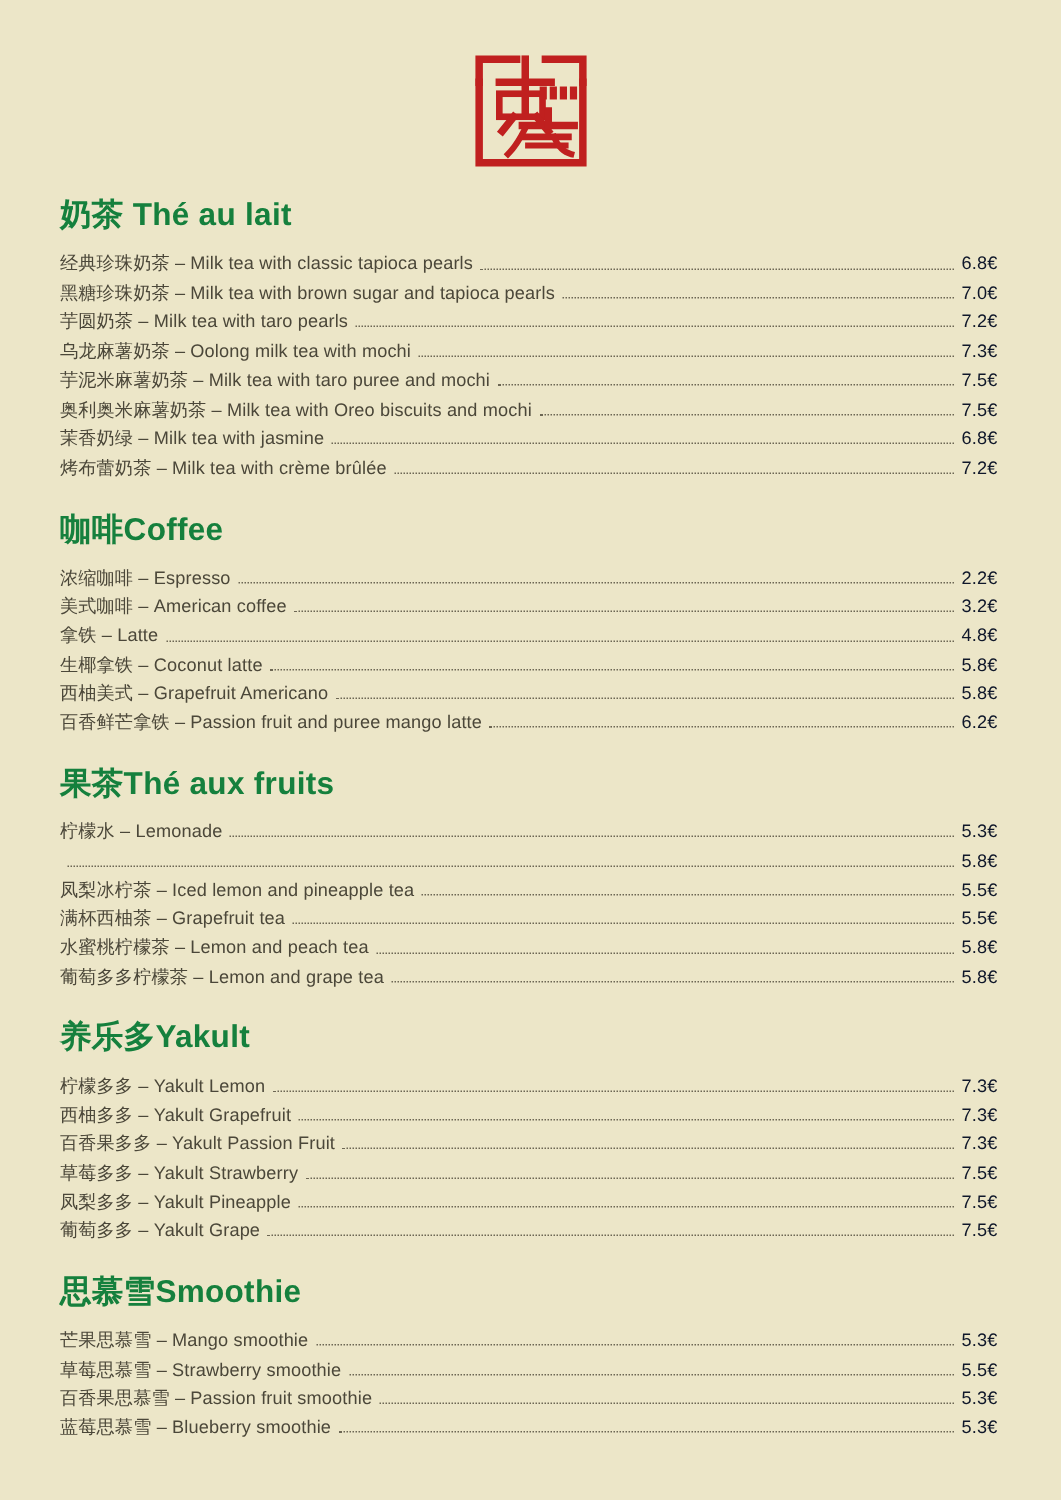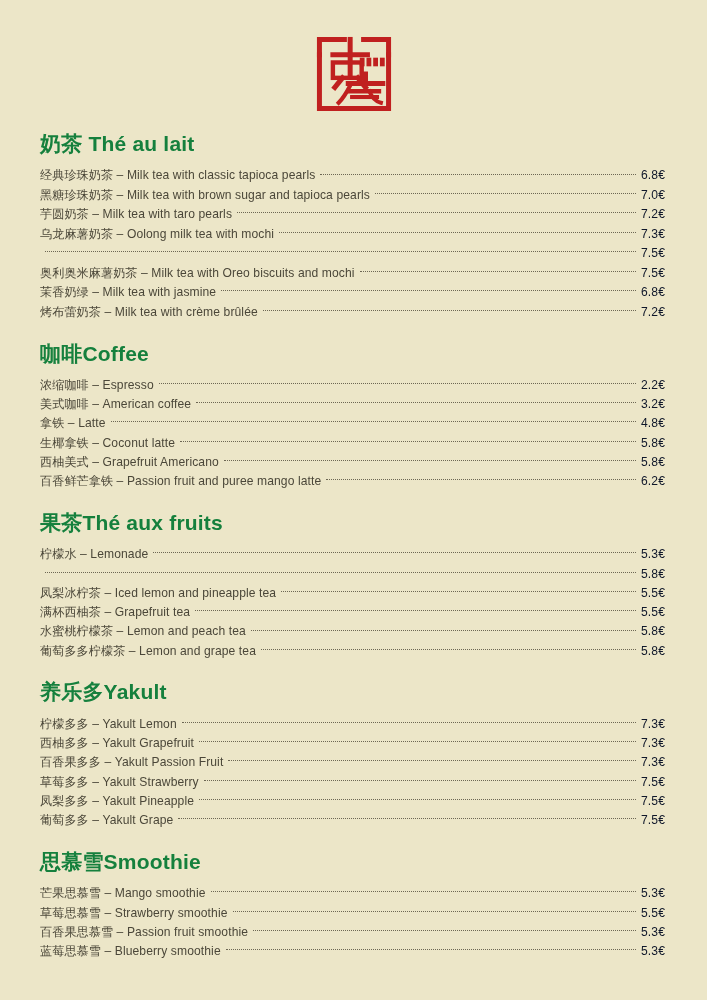--- a/index.html
+++ b/index.html
@@ -55,21 +55,21 @@
     margin-top: 20px;
   }
 
   .items {
     list-style: none;
     margin: 0;
     padding: 0;
   }
   .item {
     display: flex;
-    align-items: center;
+    align-items: flex-end;
     font-size: 12.1px;
     color: #4b4739;
     line-height: 1;
     padding: 3.6px 0;
     white-space: nowrap;
   }
   .item-name {
     flex: 0 0 auto;
     letter-spacing: 0.1px;
   }
@@ -151,20 +151,21 @@
             <span class="item-name">芋圆奶茶 – Milk tea with taro pearls</span>
             <span class="item-dots"></span>
             <span class="item-price">7.2€</span>
           </li>
           <li class="item">
             <span class="item-name">乌龙麻薯奶茶 – Oolong milk tea with mochi</span>
             <span class="item-dots"></span>
             <span class="item-price">7.3€</span>
           </li>
           <li class="item">
+            <span class="item-name">芋泥米麻薯奶茶 – Milk tea with taro puree and mochi</span>
             <span class="item-dots"></span>
             <span class="item-price">7.5€</span>
           </li>
           <li class="item">
             <span class="item-name">奥利奥米麻薯奶茶 – Milk tea with Oreo biscuits and mochi</span>
             <span class="item-dots"></span>
             <span class="item-price">7.5€</span>
           </li>
           <li class="item">
             <span class="item-name">茉香奶绿 – Milk tea with jasmine</span>

